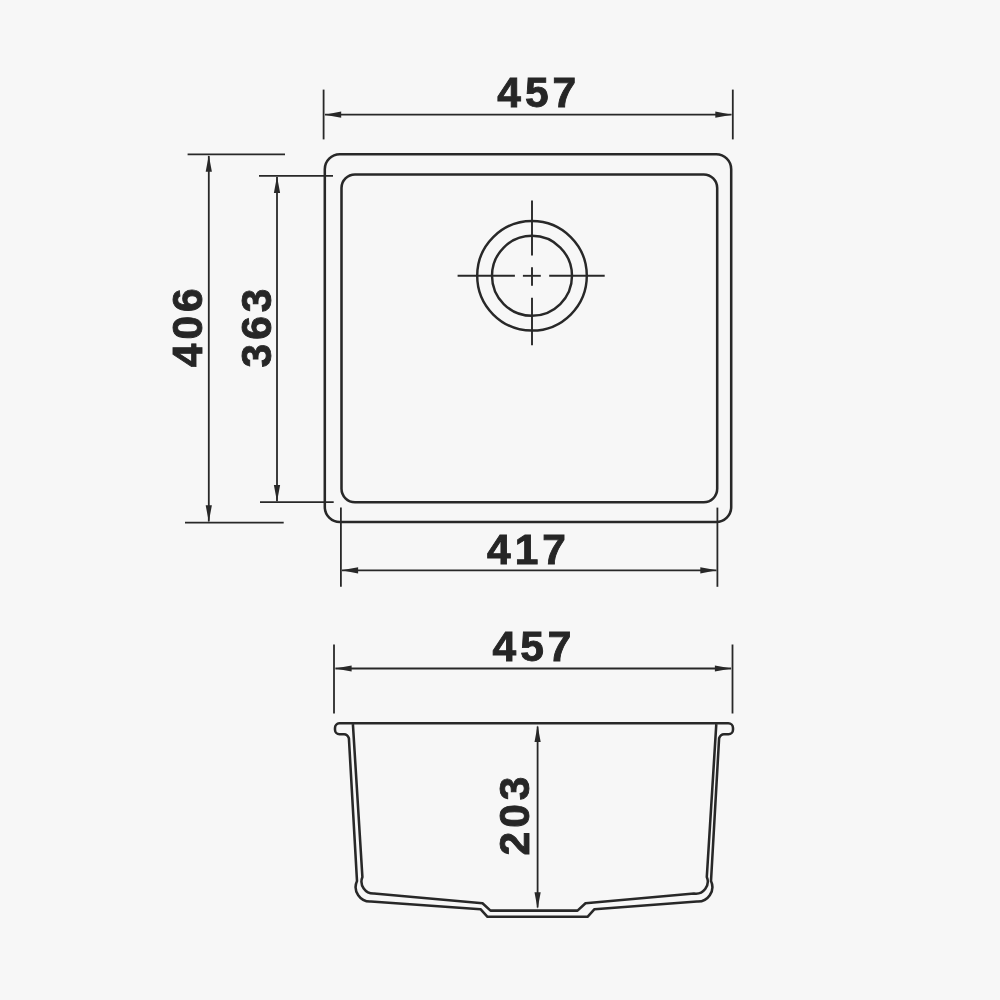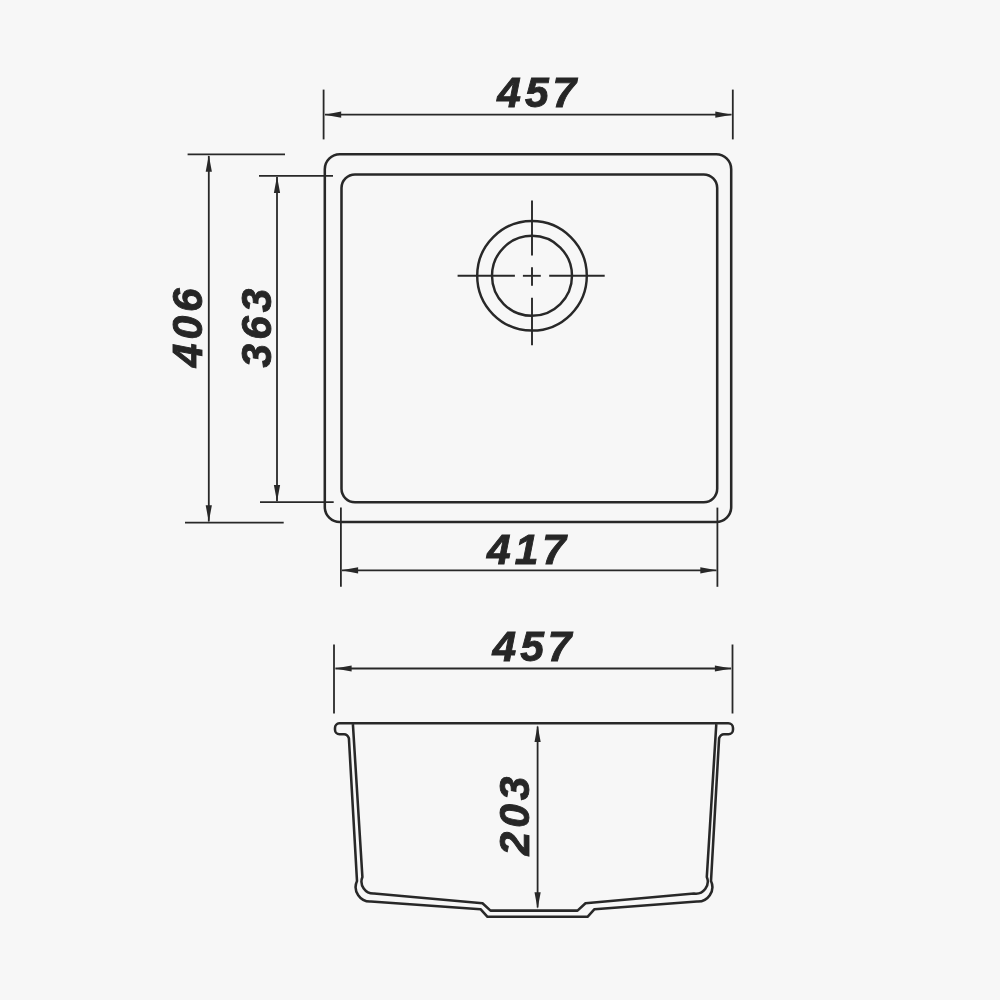--- a/index.html
+++ b/index.html
@@ -1,16 +1,16 @@
 <!DOCTYPE html>
 <html><head>
 <meta charset="utf-8">
 <style>
   html,body{margin:0;padding:0;background:#f7f7f7;}
-  .wrap{width:1000px;height:1000px;position:relative;font-style:italic;}
+  .wrap{width:1000px;height:1000px;position:relative;}
   svg{display:block;}
   text{font-family:"Liberation Sans",sans-serif;font-weight:bold;fill:#262626;stroke:#262626;stroke-width:0.9;}
 </style>
 </head>
 <body>
 <div class="wrap">
 <svg width="1000" height="1000" viewBox="0 0 1000 1000">
 
   <rect x="0" y="0" width="1000" height="1000" fill="#f7f7f7"></rect>
 

